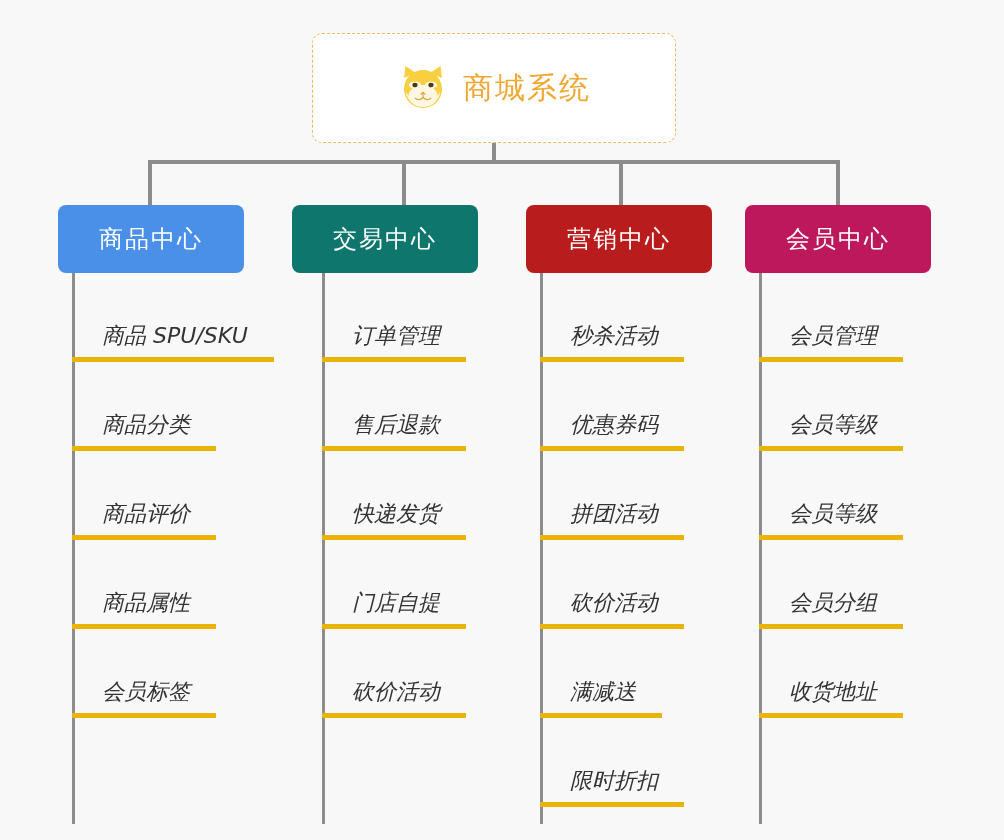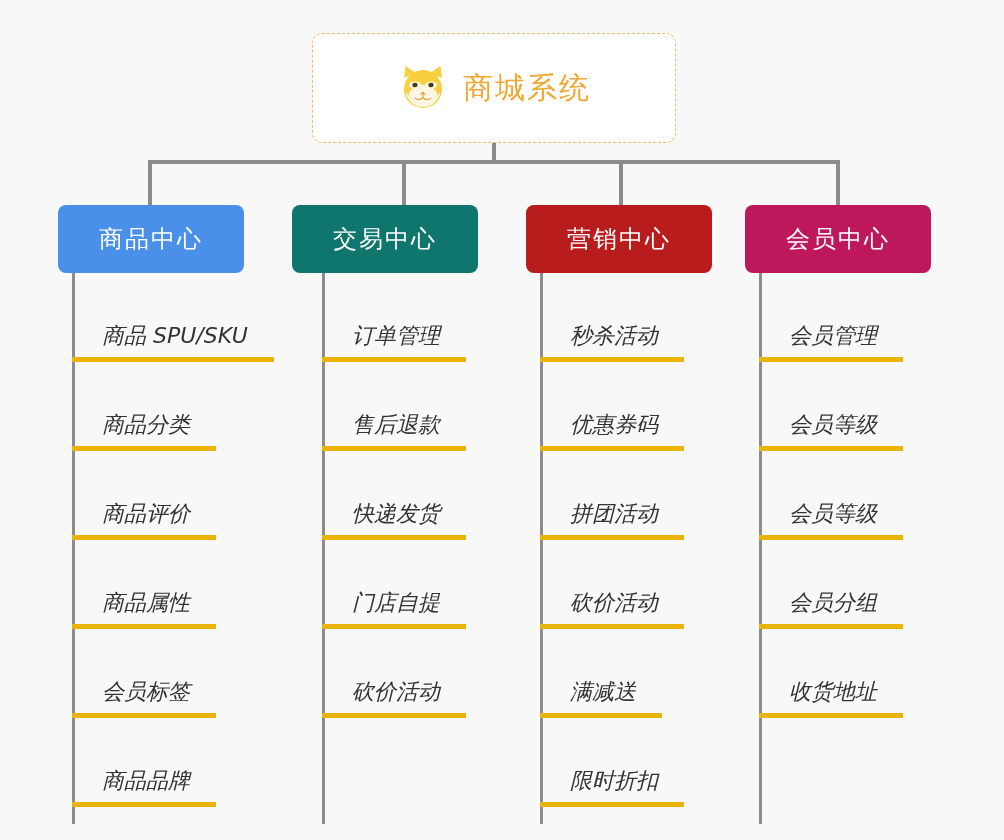--- a/index.html
+++ b/index.html
@@ -189,23 +189,20 @@
           </div>
           <div class="leaf">
             <div class="leaf-inner"><span class="leaf-label">商品评价</span></div>
           </div>
           <div class="leaf">
             <div class="leaf-inner"><span class="leaf-label">商品属性</span></div>
           </div>
           <div class="leaf">
             <div class="leaf-inner"><span class="leaf-label">会员标签</span></div>
           </div>
-          <div class="leaf">
-            <div class="leaf-inner"><span class="leaf-label">商品品牌</span></div>
-          </div>
         </div>
       </div>
       <div class="cat-box" style="left: 292px; background: #0f766e;">
         <span class="cat-label">交易中心</span>
       </div>
       <div class="column" style="left: 322px;">
         <div class="spine"></div>
         <div class="leaf-list">
           <div class="leaf">
             <div class="leaf-inner"><span class="leaf-label">订单管理</span></div>

